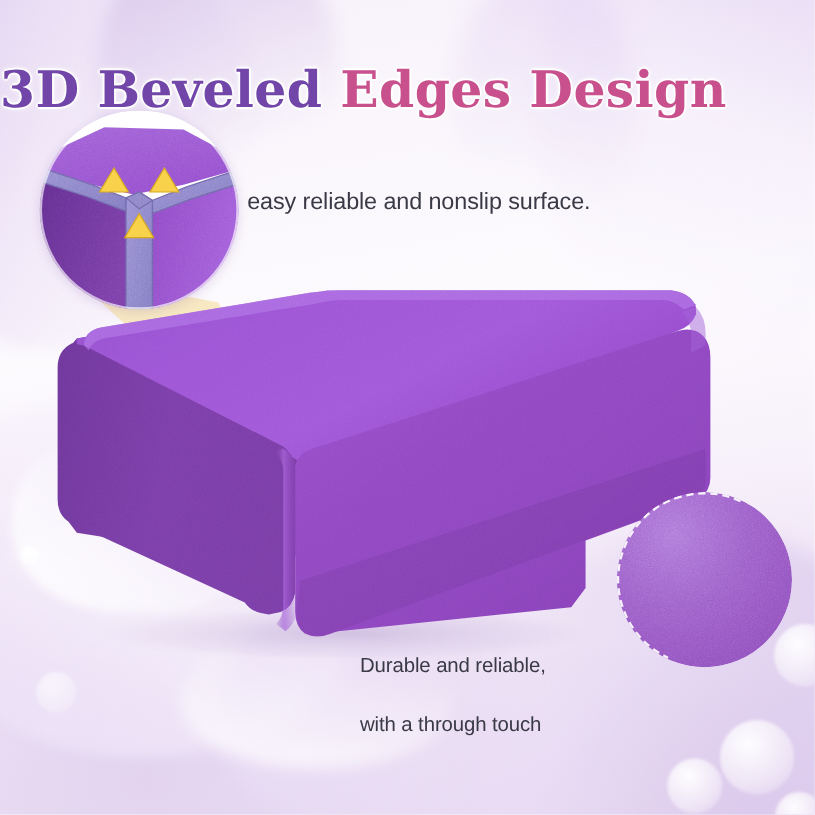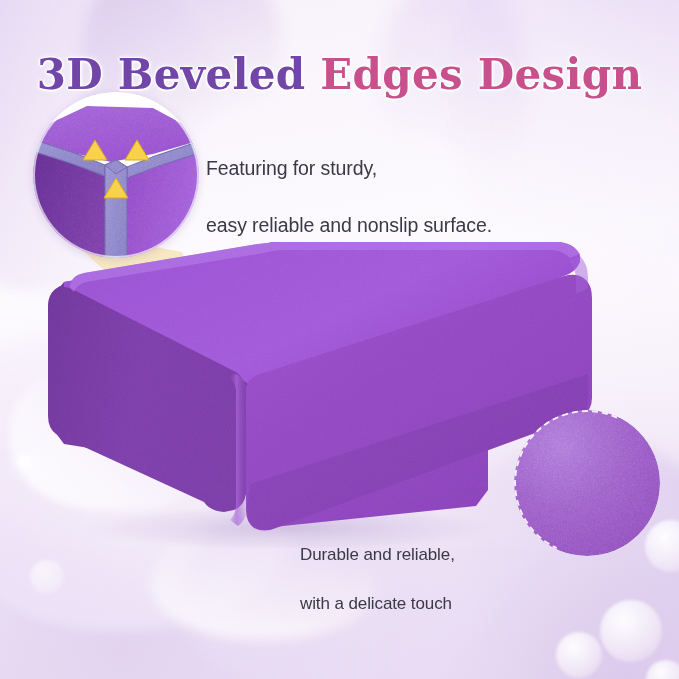--- a/index.html
+++ b/index.html
@@ -115,21 +115,21 @@
   .bk3 { left: 645px; top: 520px; width: 52px;  height: 52px; }
   .bk4 { left: 556px; top: 632px; width: 46px;  height: 46px; }
   .bk5 { left: 646px; top: 660px; width: 40px;  height: 40px; }
   .bk6 { left: 30px;  top: 560px; width: 34px;  height: 34px; opacity: .65; }
 
   
   .title {
     position: absolute;
     left: 0; right: 0;
     top: 22px;
-    text-align: center;
+    text-align: left;
     font-family: "DejaVu Serif", "Liberation Serif", serif;
     font-weight: 700;
     font-size: 42px;
     letter-spacing: 0.3px;
     white-space: nowrap;
     text-shadow:
        0 0 3px #fff,  0 0 6px #fff,
        1.5px 0 0 rgba(255,255,255,.85), -1.5px 0 0 rgba(255,255,255,.85),
        0 1.5px 0 rgba(255,255,255,.85), 0 -1.5px 0 rgba(255,255,255,.85);
   }
@@ -425,23 +425,22 @@
       <rect x="0" y="0" width="200" height="200" filter="url(#grainFine)" opacity="0.75"></rect>
     </svg>
     <div class="swatch-ring"></div>
   </div>
 
   <h1 class="title">
     <span class="t-purple">3D Beveled </span><span class="t-pink">Edges Design</span>
   </h1>
 
   <div class="body-text text-feature">
-    <div>Featuring for sturdy,</div>
     <div>easy reliable and nonslip surface.</div>
   </div>
 
   <div class="body-text text-durable">
     <div>Durable and reliable,</div>
-    <div>with a delicate touch</div>
+    <div>with a through touch</div>
   </div>
 
 
 </div>
 
 </body></html>

